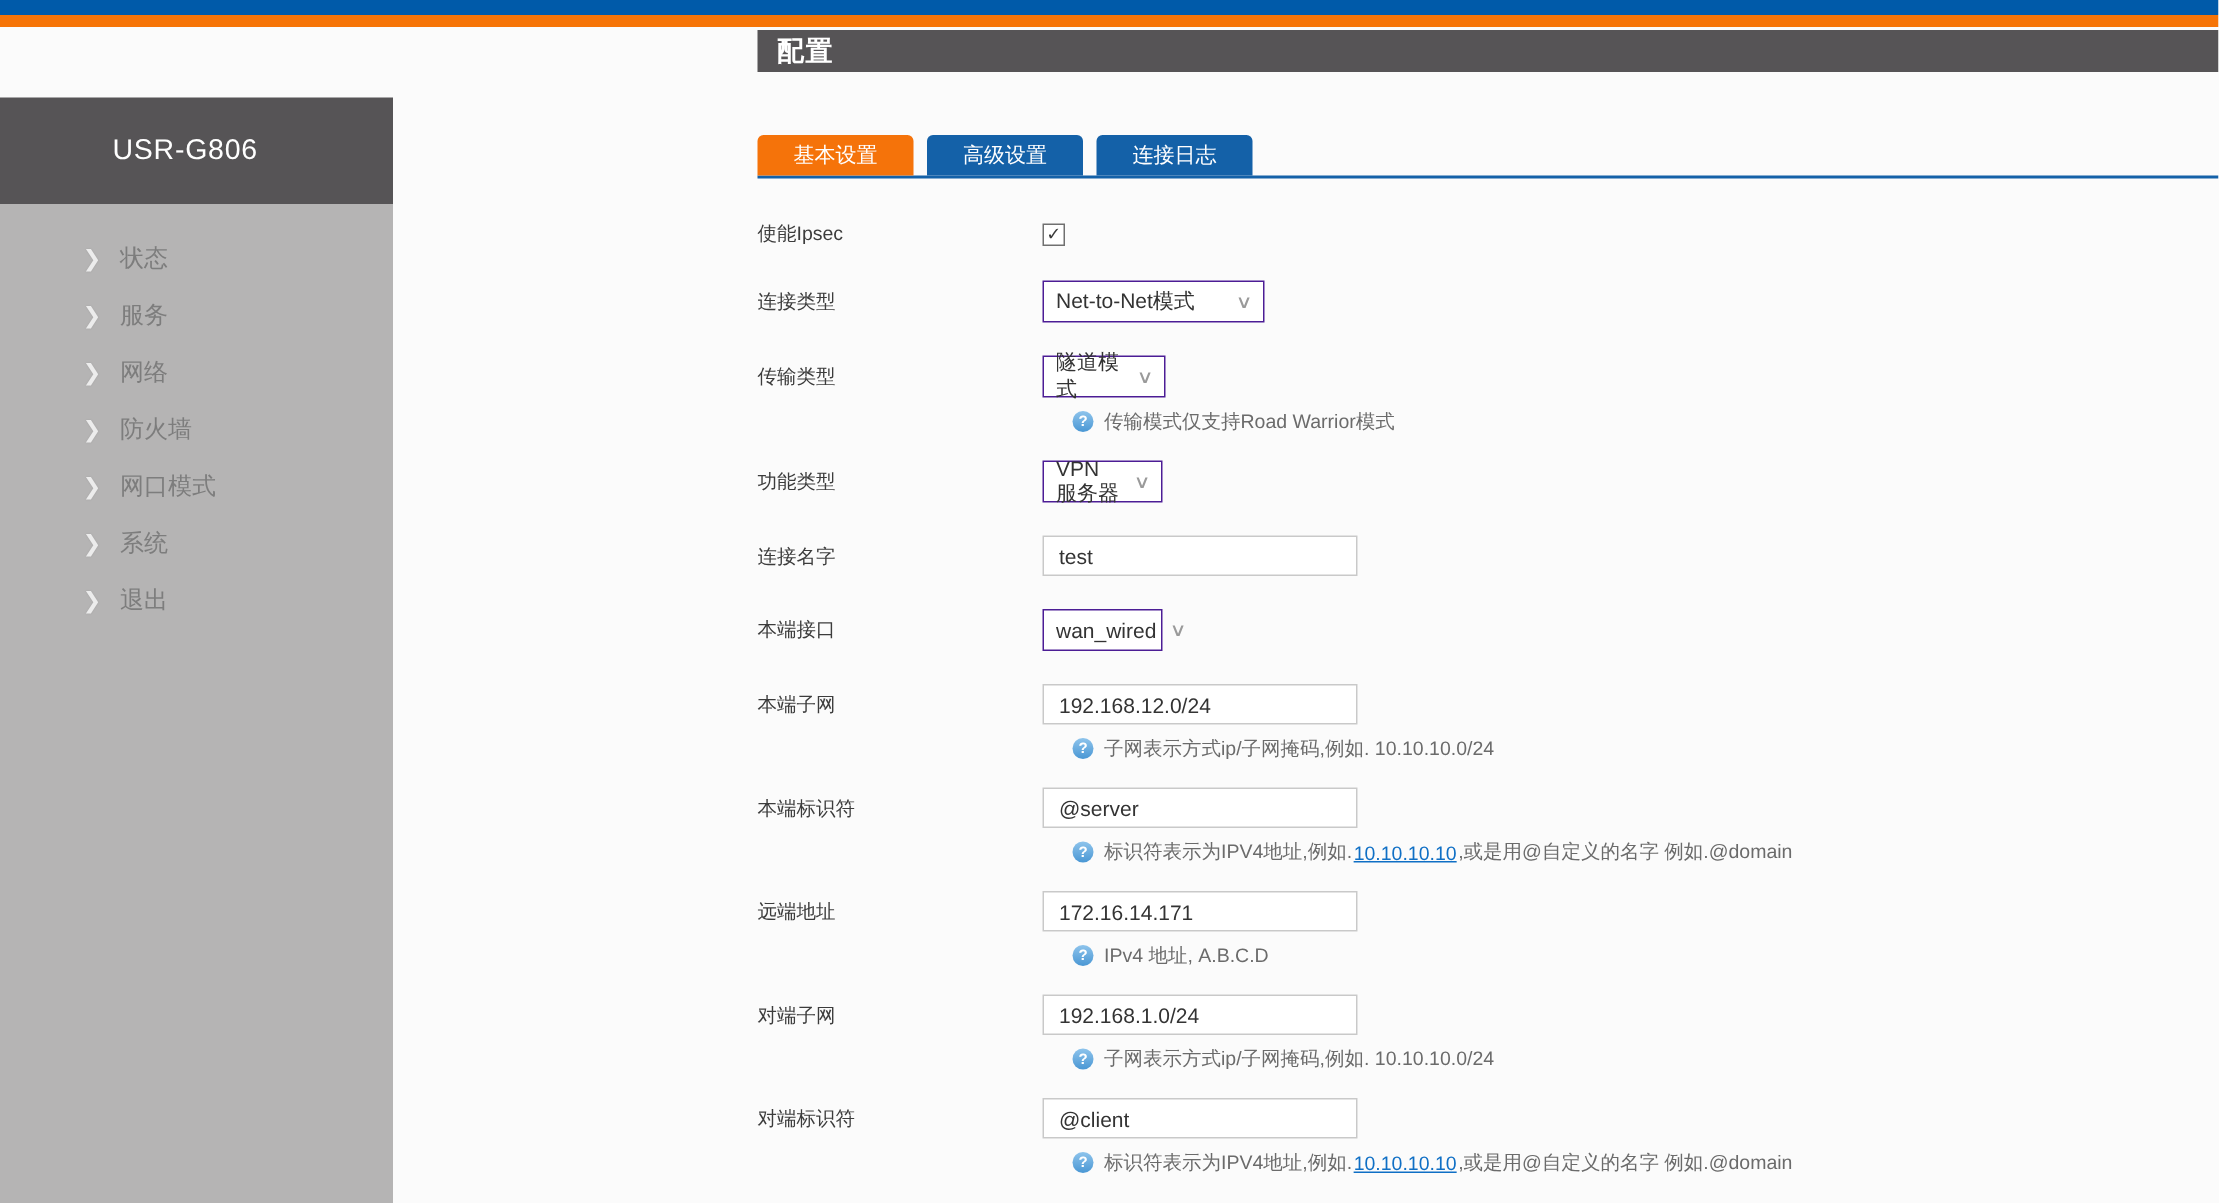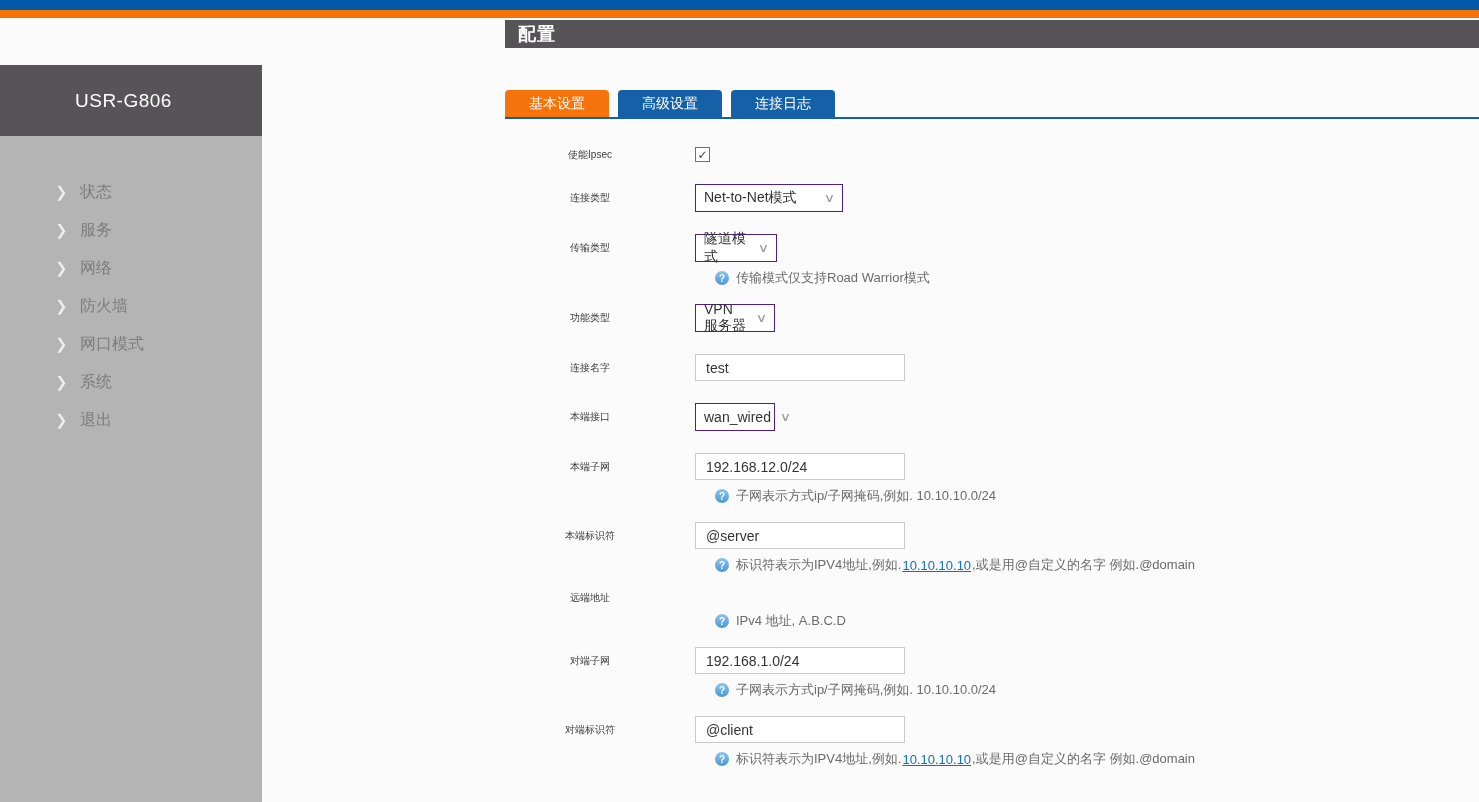--- a/index.html
+++ b/index.html
@@ -18,21 +18,21 @@
   .sidebar {
     position: absolute; top: 18px; left: 0; bottom: 0; width: 262px;
     display: flex; flex-direction: column;
   }
   .sidebar-header {
     height: 71px; background: #565456; color: #ffffff;
     display: flex; align-items: center; padding-left: 75px;
     font-size: 19px; letter-spacing: 0.5px; margin-top: 47px;
   }
   .sidebar-body {
-    flex: 1; background: #b5b4b4; padding-top: 37px;
+    flex: 1; background: #b5b4b4; padding-top: 17px;
   }
   .menu-item {
     height: 38px; display: flex; align-items: center; cursor: pointer;
     padding-left: 55px;
   }
   .menu-chevron {
     color: #ececec; font-size: 15px; width: 25px; flex: 0 0 25px;
     text-shadow: 0 0 1px rgba(120,120,120,.4);
   }
   .menu-chevron::after { content: "❯"; }
@@ -60,22 +60,22 @@
     background: #1461a8;
   }
   .tab.active { background: #f5730a; }
 
   
   .form { padding-top: 28px; }
   .row { margin-bottom: 22px; }
   .row.has-hint { margin-bottom: 17px; }
   .rowline { display: flex; align-items: center; }
   .lbl {
-    flex: 0 0 190px; width: 190px; text-align: center; padding-right: 20px;
-    color: #3c3c3c; font-size: 10px;
+    flex: 0 0 190px; width: 190px; text-align: left; padding-right: 20px;
+    color: #3c3c3c; font-size: 13px;
   }
   .ctl { display: flex; align-items: center; }
 
   .checkbox {
     width: 15px; height: 15px; background: #ffffff; border: 1px solid #707070;
     display: flex; align-items: center; justify-content: center; cursor: pointer;
   }
   .check-icon { color: #3a3a3a; font-size: 12px; line-height: 1; }
   .check-icon::after { content: "✓"; }
 
@@ -266,20 +266,23 @@
           <span class="help-icon"></span>
           <span>标识符表示为IPV4地址,例如. </span>
             <a class="hint-link">10.10.10.10</a>
             <span>,或是用@自定义的名字 例如.@domain</span>
         </div>
       </div>
 
       <div class="row has-hint">
         <div class="rowline">
           <label class="lbl">远端地址</label>
+          <div class="ctl">
+            <input class="textinput" type="text" value="172.16.14.171" style="">
+          </div>
         </div>
         <div class="hintline">
           <span class="help-icon"></span>
           <span>IPv4 地址, A.B.C.D</span>
         </div>
       </div>
 
       <div class="row has-hint">
         <div class="rowline">
           <label class="lbl">对端子网</label>

